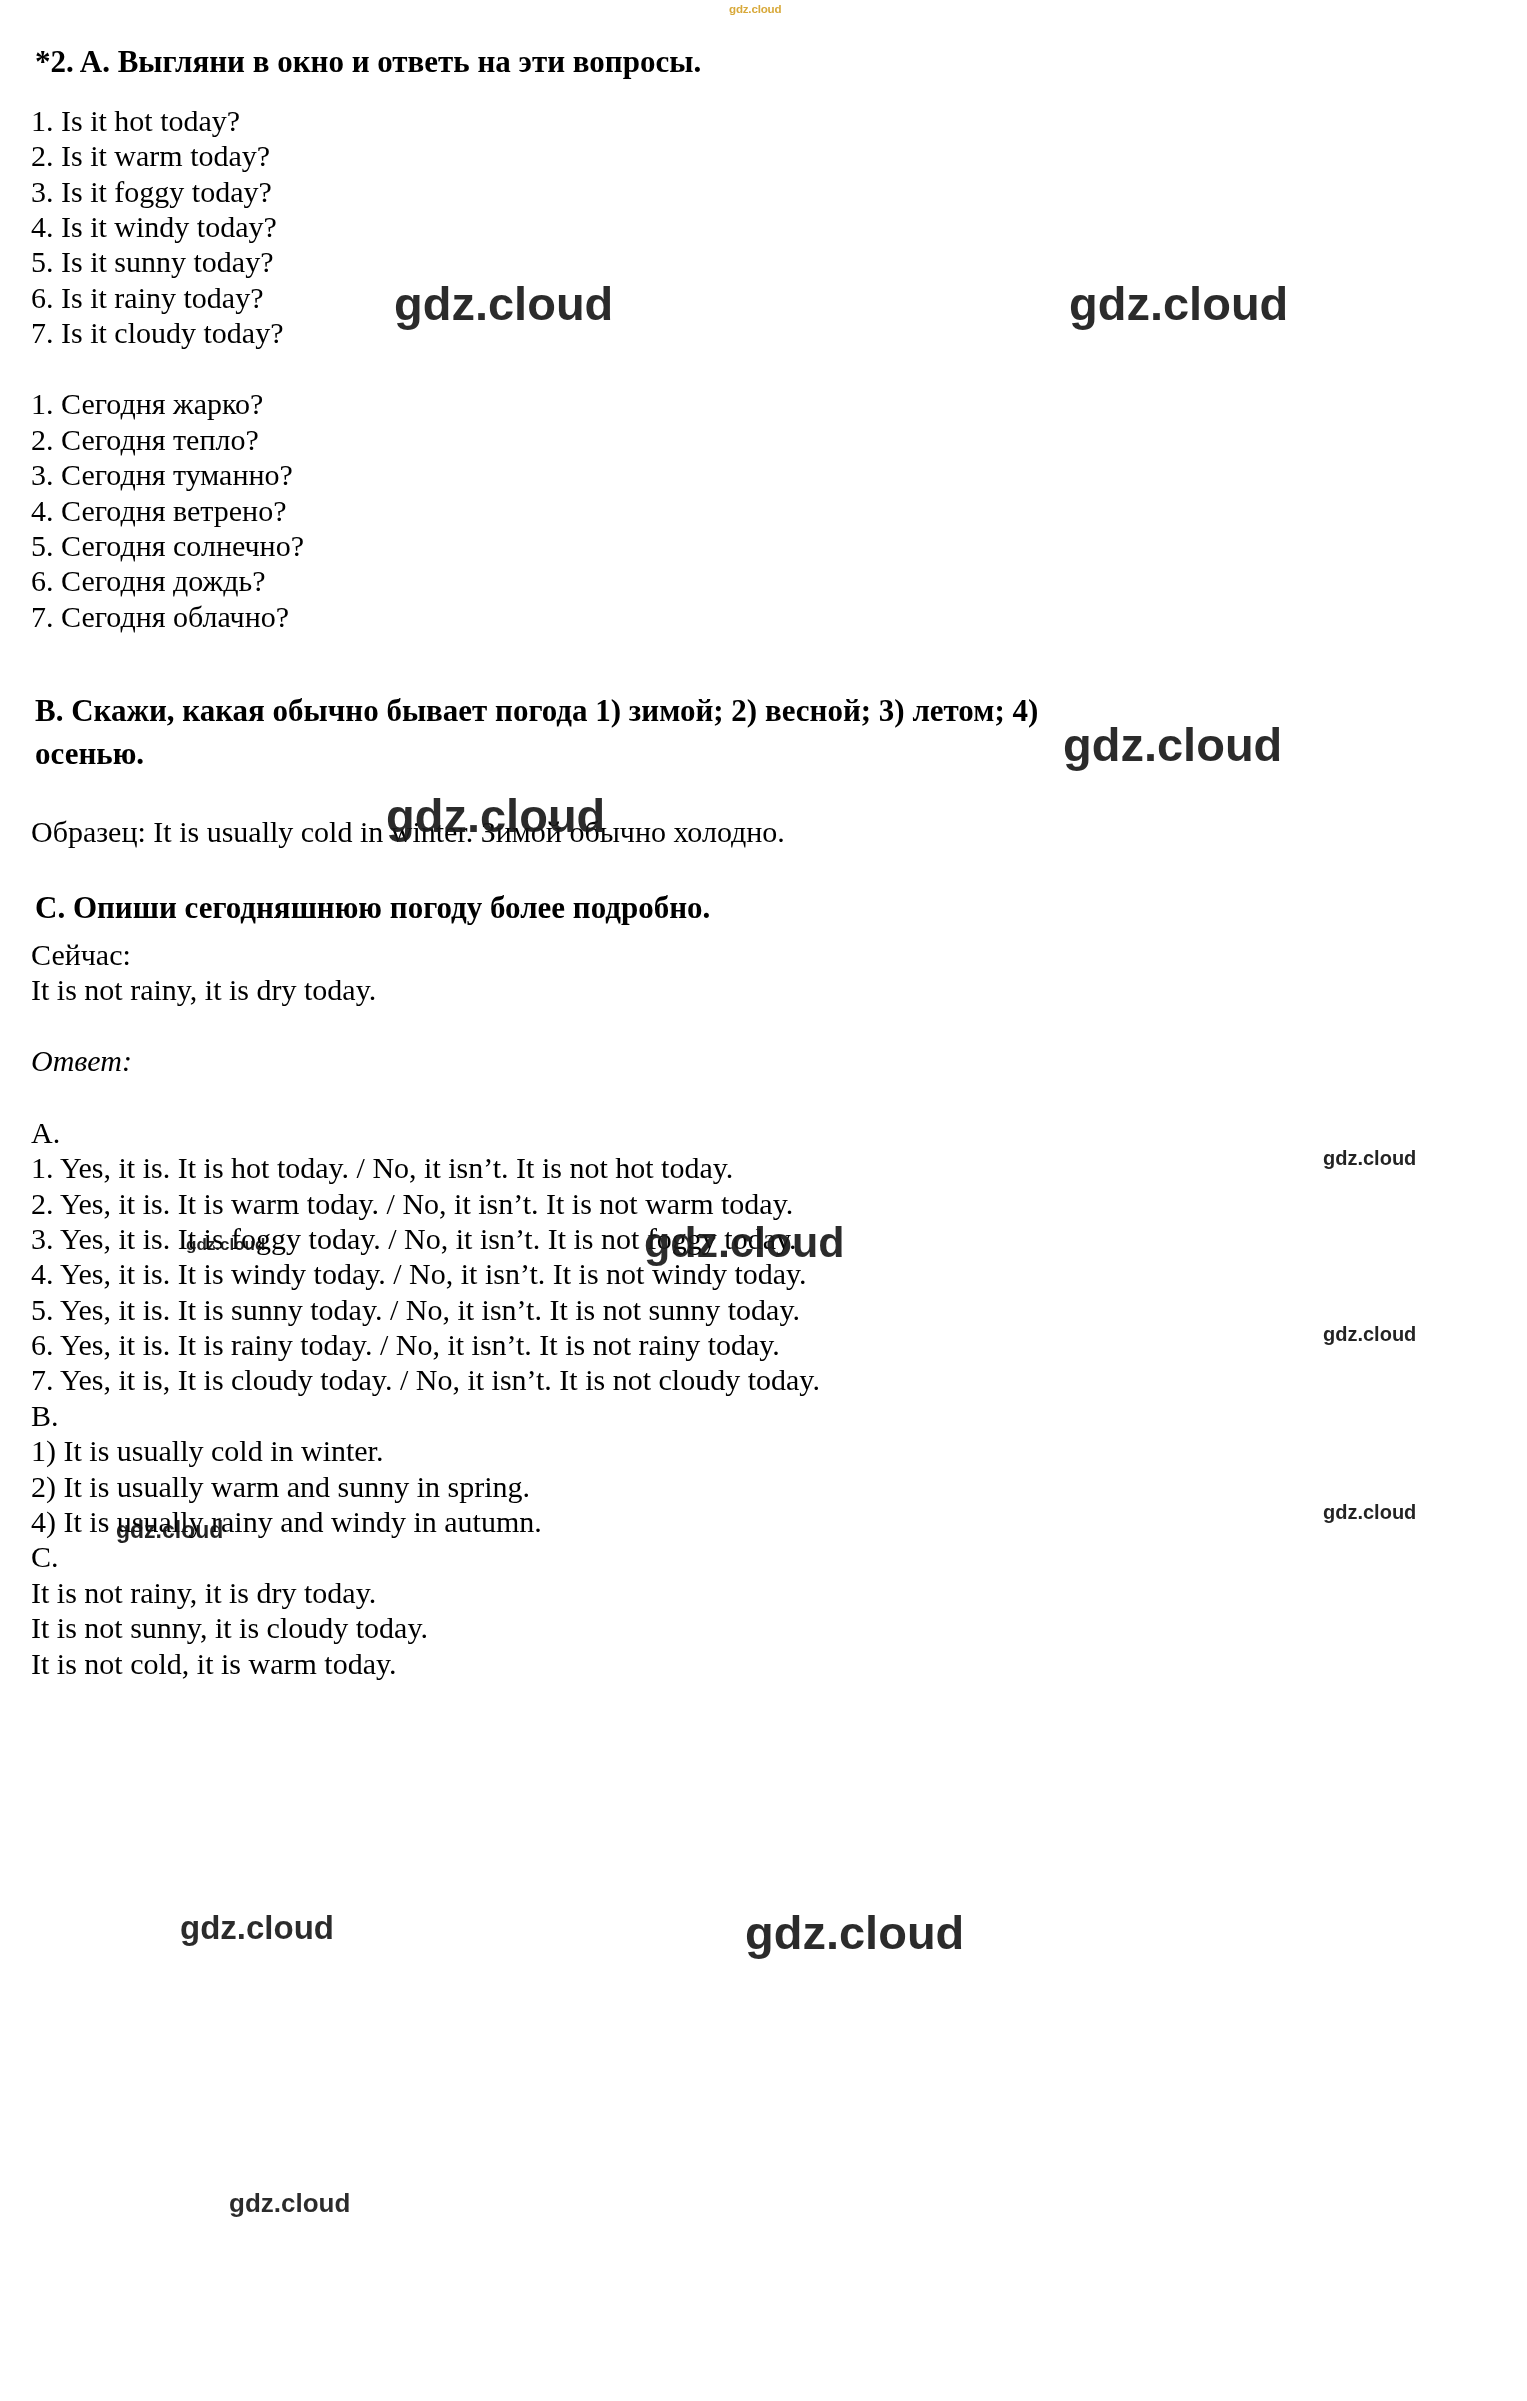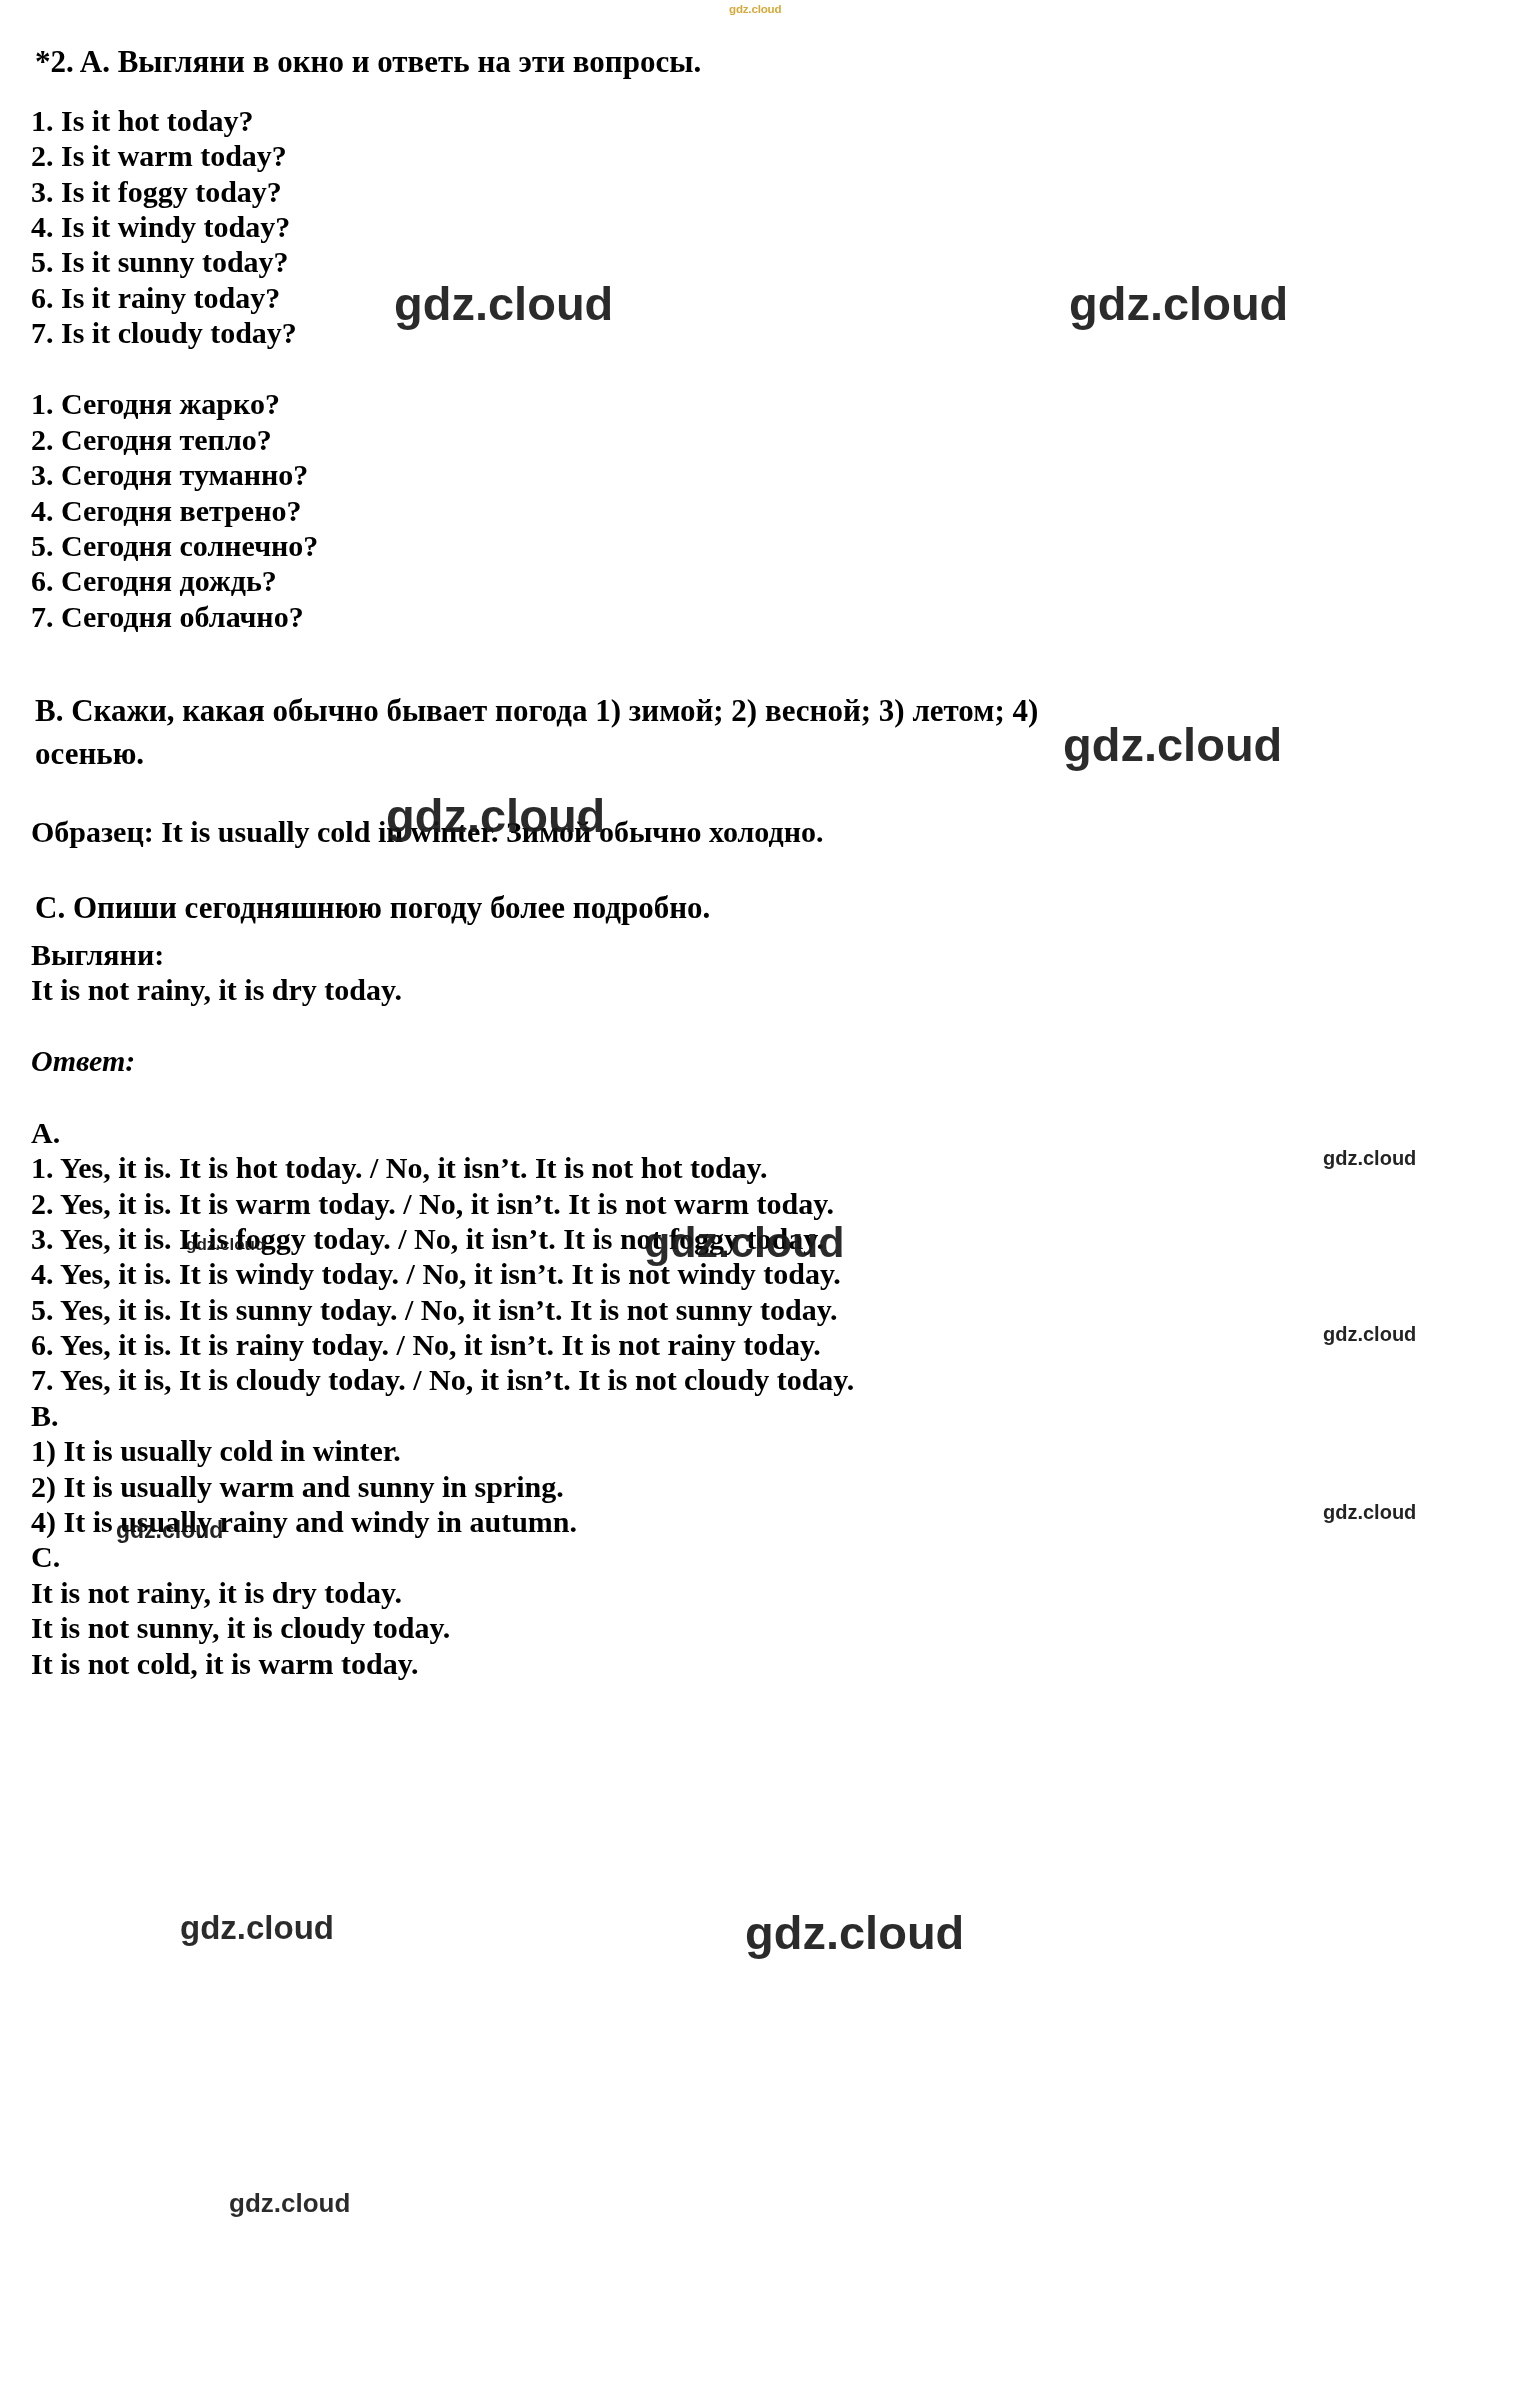--- a/index.html
+++ b/index.html
@@ -41,21 +41,20 @@
   .heading {
     font-weight: bold;
     font-size: 31px;
     line-height: 1.25;
     margin: 4px;
   }
   .line {
     font-size: 30px;
     line-height: 1.18;
     white-space: pre;
-    font-weight: bold;
   }
   .block {
     margin: 0;
   }
   .gap-s { height: 17px; }
   .gap-m { height: 36px; }
   .gap-l { height: 54px; }
   .italic { font-style: italic; }
 
   
@@ -134,21 +133,21 @@
 
     <div class="line">Образец: It is usually cold in winter. Зимой обычно холодно.</div>
 
     <div class="gap-m"></div>
 
     <div class="heading">C. Опиши сегодняшнюю погоду более подробно.</div>
 
     <div style="height:4.7px"></div>
 
     <div class="block">
-      <div class="line">Выгляни:</div>
+      <div class="line">Сейчас:</div>
       <div class="line">It is not rainy, it is dry today.</div>
     </div>
 
     <div class="gap-m"></div>
 
     <div class="line italic">Ответ:</div>
 
     <div class="gap-m"></div>
 
     <div class="line">A.</div>

